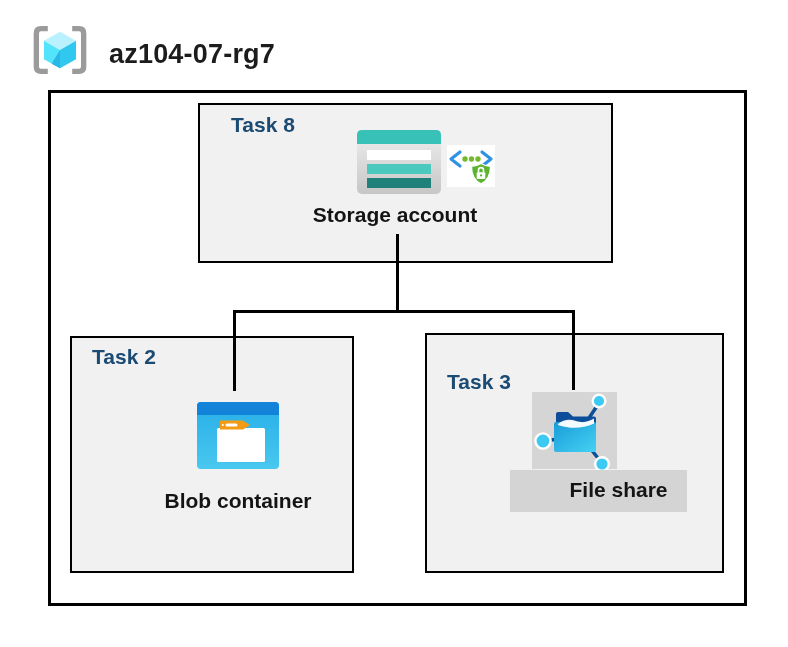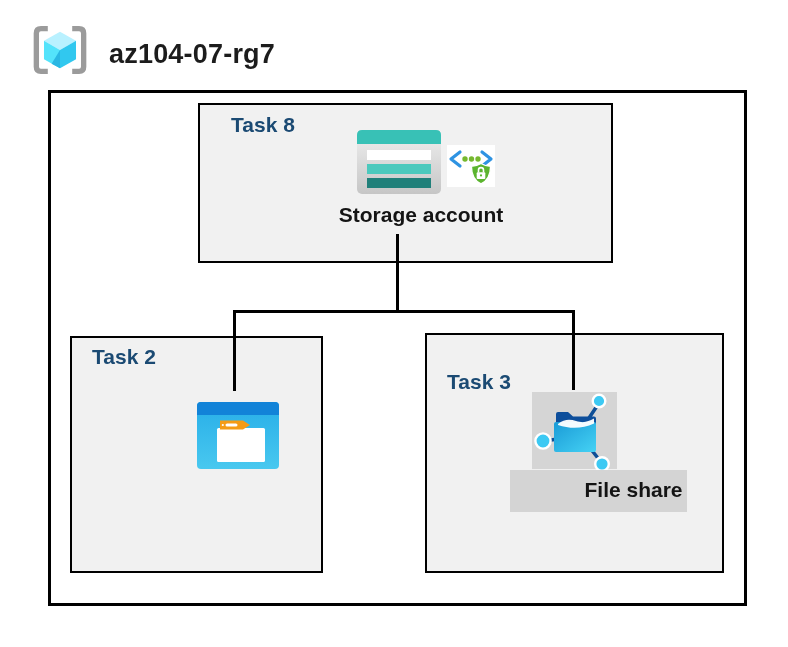--- a/index.html
+++ b/index.html
@@ -18,30 +18,29 @@
   .outer-box {
     position:absolute; left:48px; top:90px; width:699px; height:516px;
     border:3px solid #000; box-sizing:border-box; background:#ffffff;
   }
 
   .task-box {
     position:absolute; background:#f1f1f1; border:2.5px solid #000;
     box-sizing:border-box; z-index:2;
   }
   .task1 { left:198px; top:103px; width:415px; height:160px; }
-  .task2 { left:70px;  top:336px; width:253px; height:237px; }
+  .task2 { left:70px;  top:336px; width:284px; height:237px; }
   .task3 { left:425px; top:333px; width:299px; height:240px; }
 
   .task-label {
     position:absolute; font-size:21px; font-weight:bold; color:#1b4a73;
   }
   .resource-label {
     position:absolute; font-size:21px; font-weight:bold; color:#141414;
     text-align:center;
-    margin-left:26px;
   }
 
   .conn { position:absolute; background:#000; z-index:3; }
   .conn-v1 { left:396px; top:234px; width:3px;  height:79px; }
   .conn-h  { left:233px; top:310px; width:342px; height:3px; }
   .conn-v2 { left:233px; top:310px; width:3px;  height:81px; }
   .conn-v3 { left:572px; top:310px; width:3px;  height:80px; }
 
   .storage-icon { position:absolute; left:157px; top:25px; width:84px; height:64px; }
   .secure-icon  { position:absolute; left:247px; top:40px; width:48px; height:42px; }
@@ -52,21 +51,21 @@
 
   .fileshare-wrap {
     position:absolute; left:105px; top:57px; width:85px; height:77px;
     background:#d5d5d5;
   }
   .fileshare-wrap svg { overflow:visible; display:block; }
   .fileshare-label-bg {
     position:absolute; left:83px; top:135px; width:177px; height:42px;
     background:#d4d4d4;
   }
-  .task3-res { left:0; top:8px; width:195px; position:absolute; }
+  .task3-res { left:11px; top:8px; width:195px; position:absolute; }
 </style>
 </head>
 <body>
 
 <div class="stage">
 
   <svg class="header-icon" viewBox="0 0 76 66">
     <path d="M22 5 H13 Q7 5 7 11 V55 Q7 61 13 61 H22" fill="none" stroke="#9b9b9b" stroke-width="7" stroke-linejoin="round"></path>
     <path d="M54 5 H63 Q69 5 69 11 V55 Q69 61 63 61 H54" fill="none" stroke="#9b9b9b" stroke-width="7" stroke-linejoin="round"></path>
     <polygon points="38,9 59,21 38,33 17,21" fill="#b9f1ff"></polygon>
@@ -127,20 +126,21 @@
         </linearGradient>
       </defs>
       <rect x="0" y="0" width="82" height="67" rx="4" fill="url(#bb)"></rect>
       <path d="M0 13 V4 Q0 0 4 0 H78 Q82 0 82 4 V13 Z" fill="#1283d8"></path>
       <rect x="20" y="26" width="48" height="34" rx="1.5" fill="#ffffff"></rect>
       <polygon points="23,18.5 46,18.5 53,23 46,27.5 23,27.5" fill="#f49b15"></polygon>
       <circle cx="25.8" cy="23" r="1.1" fill="#ffffff"></circle>
       <rect x="28.5" y="21.4" width="12" height="3.2" rx="1.6" fill="#ffffff"></rect>
     </svg>
 
+    <div class="resource-label task2-res">Blob container</div>
   </div>
 
   <div class="task-box task3">
     <div class="task-label" style="left:20px; top:7px;margin-top:28px;">Task 3</div>
 
     <div class="fileshare-wrap">
       <svg viewBox="0 0 85 77" width="85" height="77">
         <defs>
           <linearGradient id="fs" x1="0" y1="0" x2="1" y2="1">
             <stop offset="0" stop-color="#1a9bd7"></stop>

